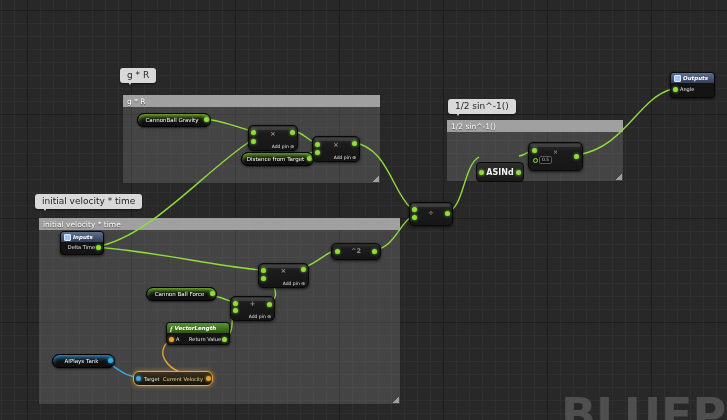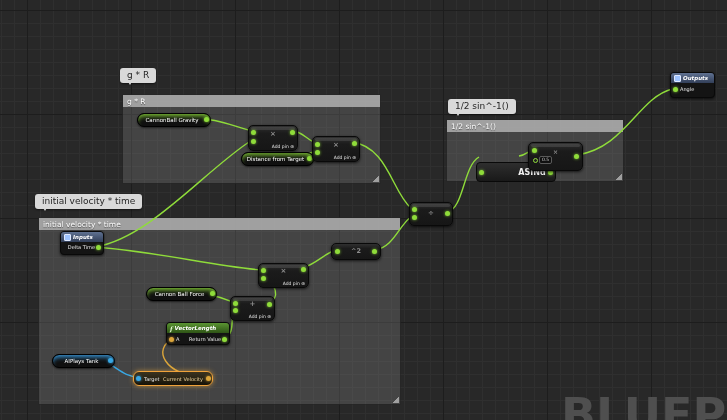--- a/index.html
+++ b/index.html
@@ -186,21 +186,21 @@
   </div>
 
   <div class="node opnode" style="left:409px;top:202px;width:42px;height:22px;">
     <div class="topbar"></div>
     <div class="glyph" style="top:6px;font-size:7px;">÷</div>
     <span class="pin" style="left:2px;top:4px;"></span>
     <span class="pin" style="left:2px;top:12px;"></span>
     <span class="pin" style="right:2px;top:8px;"></span>
   </div>
 
-  <div class="node asind" style="left:476px;top:162px;width:46px;height:18px;padding-left:32px;">
+  <div class="node asind" style="left:476px;top:162px;width:46px;height:18px;">
     <span>ASINd</span>
     <span class="pin" style="left:2px;top:7px;"></span>
     <span class="pin" style="right:2px;top:7px;"></span>
   </div>
 
   <div class="node opnode" style="left:528px;top:142px;width:53px;height:27px;">
     <div class="topbar"></div>
     <div class="glyph" style="top:5px;font-size:6px;">×</div>
     <span class="pin" style="left:3px;top:5px;"></span>
     <span class="pin hollow" style="left:4px;top:15px;"></span>

